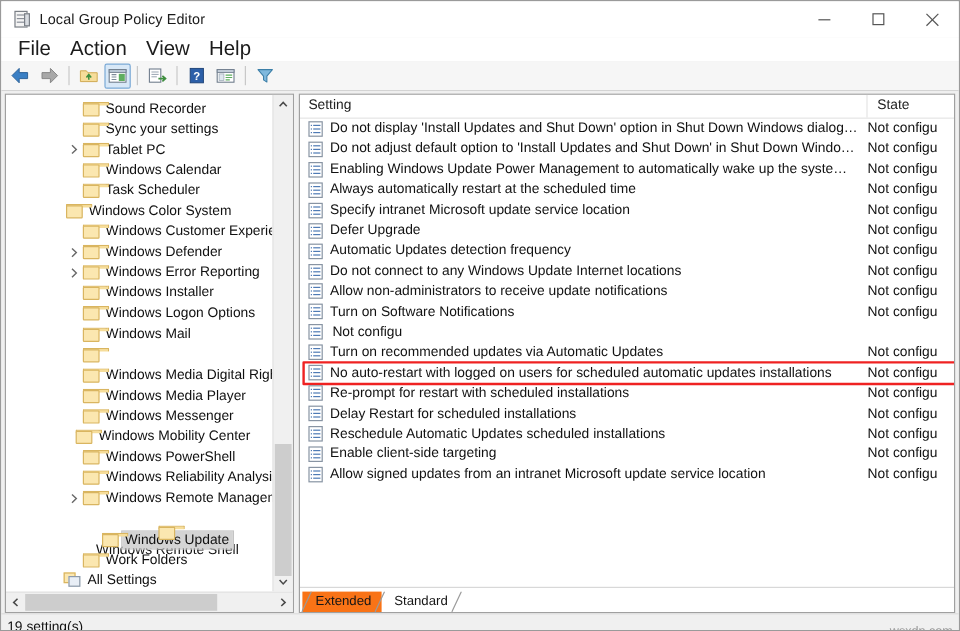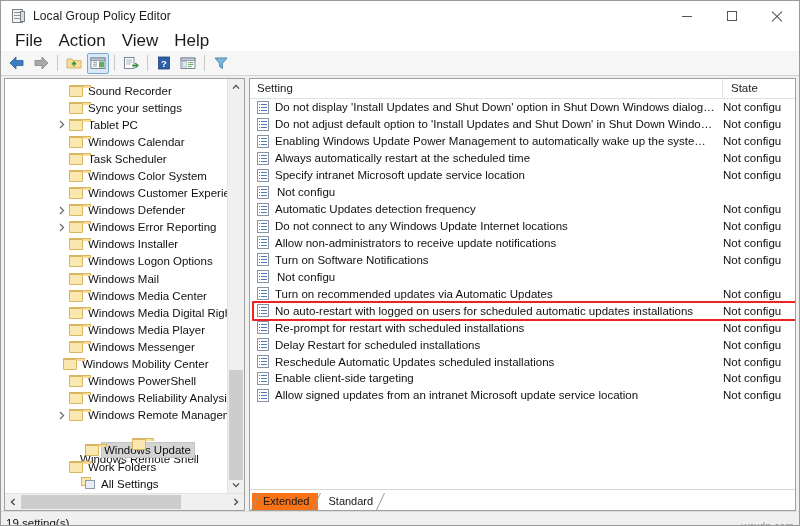--- a/index.html
+++ b/index.html
@@ -523,21 +523,21 @@
               <span class="label-box">Windows Calendar</span>
             </div>
             <div class="tree-row" style="padding-left: 50px;">
               <span class="expander"></span>
               <span class="folder-ico">
                 <span class="tab"></span>
                 <span class="body"></span>
               </span>
               <span class="label-box">Task Scheduler</span>
             </div>
-            <div class="tree-row" style="padding-left: 50px;">
+            <div class="tree-row" style="padding-left: 36px;">
               <span class="expander"></span>
               <span class="folder-ico">
                 <span class="tab"></span>
                 <span class="body"></span>
               </span>
               <span class="label-box">Windows Color System</span>
             </div>
             <div class="tree-row" style="padding-left: 50px;">
               <span class="expander"></span>
               <span class="folder-ico">
@@ -593,21 +593,20 @@
                 <span class="body"></span>
               </span>
               <span class="label-box">Windows Mail</span>
             </div>
             <div class="tree-row" style="padding-left: 50px;">
               <span class="expander"></span>
               <span class="folder-ico">
                 <span class="tab"></span>
                 <span class="body"></span>
               </span>
-              <span class="label-box">Windows Media Center</span>
             </div>
             <div class="tree-row" style="padding-left: 50px;">
               <span class="expander"></span>
               <span class="folder-ico">
                 <span class="tab"></span>
                 <span class="body"></span>
               </span>
               <span class="label-box">Windows Media Digital Rights M</span>
             </div>
             <div class="tree-row" style="padding-left: 50px;">
@@ -679,21 +678,21 @@
               <span class="label-box">Windows Update</span>
             </div>
             <div class="tree-row" style="padding-left: 50px;">
               <span class="expander"></span>
               <span class="folder-ico">
                 <span class="tab"></span>
                 <span class="body"></span>
               </span>
               <span class="label-box">Work Folders</span>
             </div>
-            <div class="tree-row" style="padding-left: 34px; margin-left: 28px;">
+            <div class="tree-row" style="padding-left: 34px;">
               <span class="expander"></span>
               <span class="multi-ico">
                 <span class="f1"></span>
                 <span class="f2"></span>
               </span>
               <span class="label-box">All Settings</span>
             </div>
             <div class="tree-row" style="padding-left: 2px;"></div>
           </div>
         <div class="vscroll">
@@ -805,20 +804,21 @@
           <div class="lv-row">
             <span class="setting-ico">
               <span class="sheet"></span>
               <span class="d" style="top:3px"></span>
               <span class="ln" style="top:3px"></span>
               <span class="d" style="top:6px"></span>
               <span class="ln" style="top:6px"></span>
               <span class="d" style="top:9px"></span>
               <span class="ln" style="top:9px"></span>
             </span>
+            <span class="lv-name">Defer Upgrade</span>
             <span class="lv-state">Not configu</span>
           </div>
           <div class="lv-row">
             <span class="setting-ico">
               <span class="sheet"></span>
               <span class="d" style="top:3px"></span>
               <span class="ln" style="top:3px"></span>
               <span class="d" style="top:6px"></span>
               <span class="ln" style="top:6px"></span>
               <span class="d" style="top:9px"></span>

